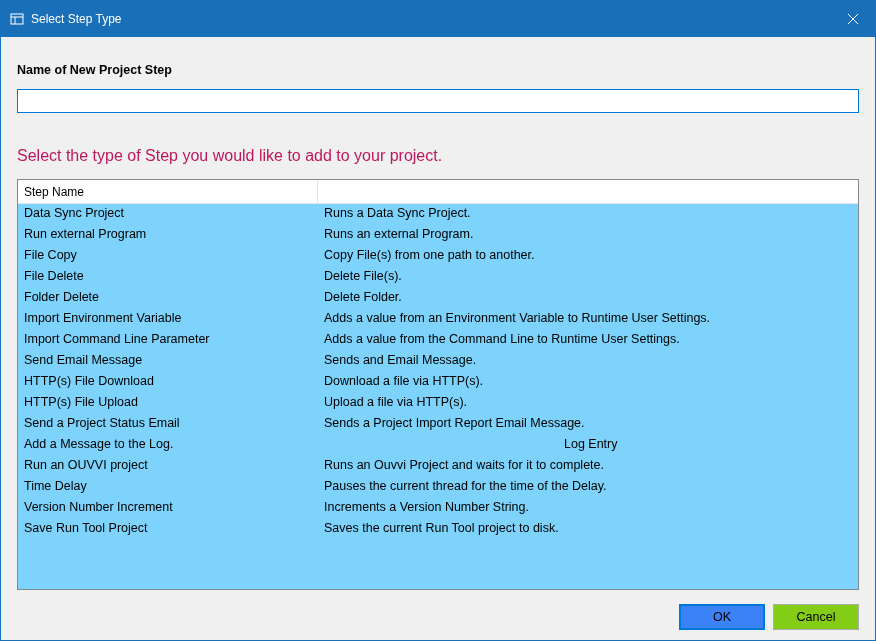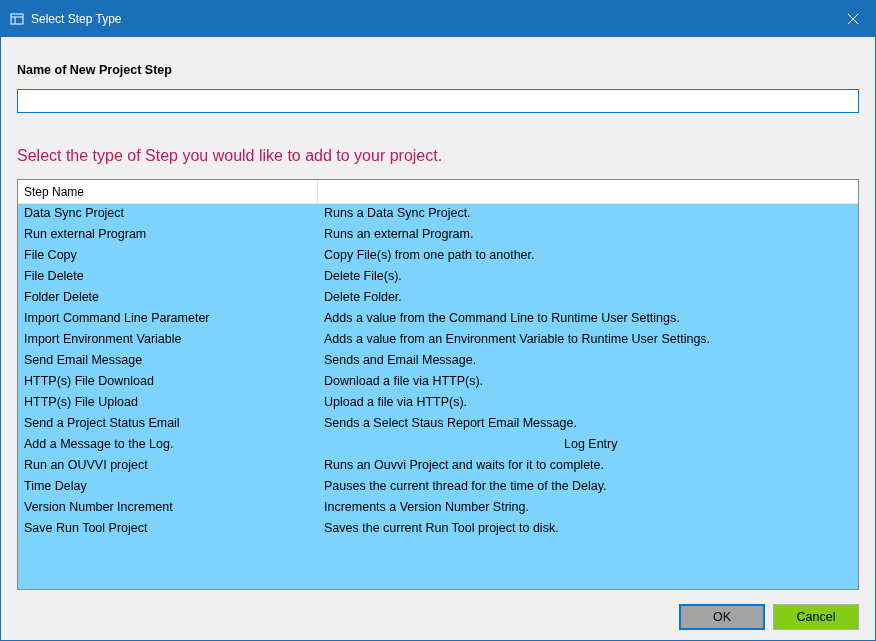--- a/index.html
+++ b/index.html
@@ -133,21 +133,21 @@
       width: 86px;
       height: 26px;
       font-family: inherit;
       font-size: 12.5px;
       background: #84cc16;
       border: 1px solid #adadad;
       cursor: pointer;
     }
     .btn-default {
       border: 2px solid #0078d7;
-      background: #a3a3a3;
+      background: #3b82f6;
     }
   </style>
 </head>
 <body>
 
 <div class="titlebar">
   <span class="titlebar-icon">
     <svg width="14" height="14" viewBox="0 0 14 14">
       <rect x="1" y="2" width="12" height="10" fill="none" stroke="#fff" stroke-width="1"></rect>
       <line x1="1" y1="5" x2="13" y2="5" stroke="#fff" stroke-width="1"></line>
@@ -189,42 +189,42 @@
         </div>
         <div class="list-row">
           <div class="cell col-name">File Delete</div>
           <div class="cell col-desc">Delete File(s).</div>
         </div>
         <div class="list-row">
           <div class="cell col-name">Folder Delete</div>
           <div class="cell col-desc">Delete Folder.</div>
         </div>
         <div class="list-row">
+          <div class="cell col-name">Import Environment Variable</div>
+          <div class="cell col-desc">Adds a value from an Environment Variable to Runtime User Settings.</div>
+        </div>
+        <div class="list-row">
           <div class="cell col-name">Import Command Line Parameter</div>
           <div class="cell col-desc">Adds a value from the Command Line to Runtime User Settings.</div>
         </div>
         <div class="list-row">
-          <div class="cell col-name">Import Environment Variable</div>
-          <div class="cell col-desc">Adds a value from an Environment Variable to Runtime User Settings.</div>
-        </div>
-        <div class="list-row">
           <div class="cell col-name">Send Email Message</div>
           <div class="cell col-desc">Sends and Email Message.</div>
         </div>
         <div class="list-row">
           <div class="cell col-name">HTTP(s) File Download</div>
           <div class="cell col-desc">Download a file via HTTP(s).</div>
         </div>
         <div class="list-row">
           <div class="cell col-name">HTTP(s) File Upload</div>
           <div class="cell col-desc">Upload a file via HTTP(s).</div>
         </div>
         <div class="list-row">
           <div class="cell col-name">Send a Project Status Email</div>
-          <div class="cell col-desc">Sends a Select Staus Report Email Message.</div>
+          <div class="cell col-desc">Sends a Project Import Report Email Message.</div>
         </div>
         <div class="list-row">
           <div class="cell col-desc">Add a Message to the Log.</div>
           <div class="cell col-name">Log Entry</div>
         </div>
         <div class="list-row">
           <div class="cell col-name">Run an OUVVI project</div>
           <div class="cell col-desc">Runs an Ouvvi Project and waits for it to complete.</div>
         </div>
         <div class="list-row">

